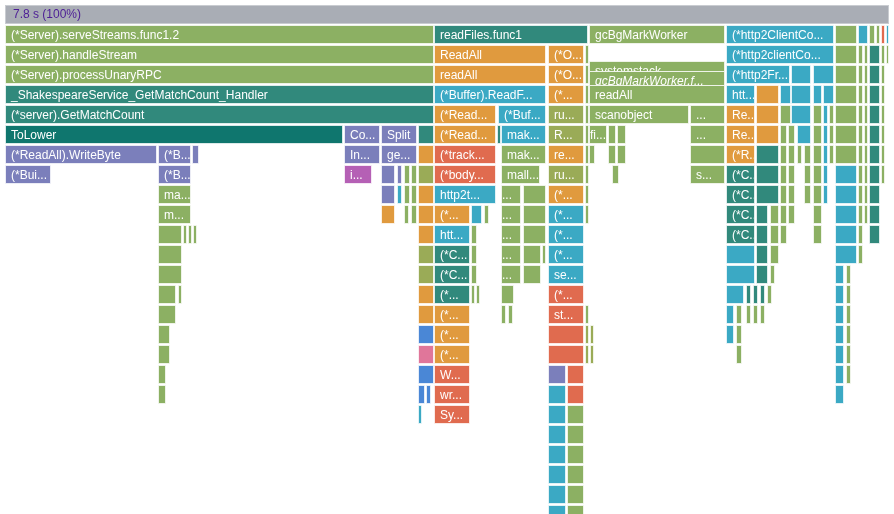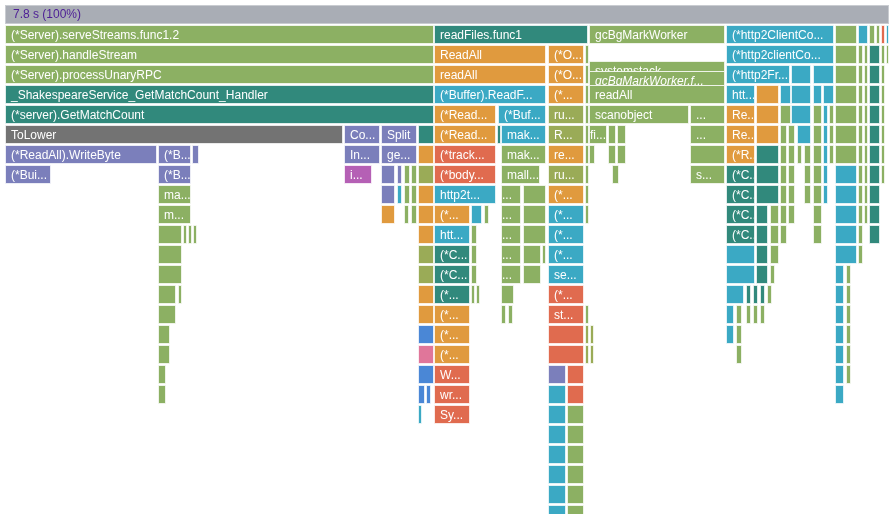--- a/index.html
+++ b/index.html
@@ -93,21 +93,21 @@
       <div class="fr noi" style="left:780px;top:105px;width:11px;height:19px;background:#8cb063;"></div>
       <div class="fr noi" style="left:791px;top:105px;width:20px;height:19px;background:#3ba9c4;"></div>
       <div class="fr noi" style="left:813px;top:105px;width:9px;height:19px;background:#8cb063;"></div>
       <div class="fr noi" style="left:823px;top:105px;width:5px;height:19px;background:#3ba9c4;"></div>
       <div class="fr noi" style="left:829px;top:105px;width:5px;height:19px;background:#8cb063;"></div>
       <div class="fr noi" style="left:835px;top:105px;width:22px;height:19px;background:#8cb063;"></div>
       <div class="fr noi" style="left:858px;top:105px;width:5px;height:19px;background:#8cb063;"></div>
       <div class="fr noi" style="left:864px;top:105px;width:4px;height:19px;background:#8cb063;"></div>
       <div class="fr noi" style="left:869px;top:105px;width:11px;height:19px;background:#31897c;"></div>
       <div class="fr noi" style="left:881px;top:105px;width:4px;height:19px;background:#8cb063;"></div>
-      <div class="fr" style="left:5px;top:125px;width:338px;height:19px;background:#737373;">ToLower</div>
+      <div class="fr" style="left:5px;top:125px;width:338px;height:19px;background:#0f766e;">ToLower</div>
       <div class="fr" style="left:344px;top:125px;width:36px;height:19px;background:#7b7fbb;">Co...</div>
       <div class="fr" style="left:381px;top:125px;width:36px;height:19px;background:#7b7fbb;">Split</div>
       <div class="fr noi" style="left:418px;top:125px;width:16px;height:19px;background:#31897c;"></div>
       <div class="fr" style="left:434px;top:125px;width:62px;height:19px;background:#e09a3e;">(*Read...</div>
       <div class="fr noi" style="left:497px;top:125px;width:4px;height:19px;background:#31897c;"></div>
       <div class="fr" style="left:501px;top:125px;width:45px;height:19px;background:#3ba9c4;">mak...</div>
       <div class="fr" style="left:548px;top:125px;width:36px;height:19px;background:#9aab57;">R...</div>
       <div class="fr noi" style="left:585px;top:125px;width:4px;height:19px;background:#8cb063;"></div>
       <div class="fr noi" style="left:589px;top:125px;width:18px;height:19px;background:#8cb063;">fi...</div>
       <div class="fr noi" style="left:608px;top:125px;width:8px;height:19px;background:#8cb063;"></div>

